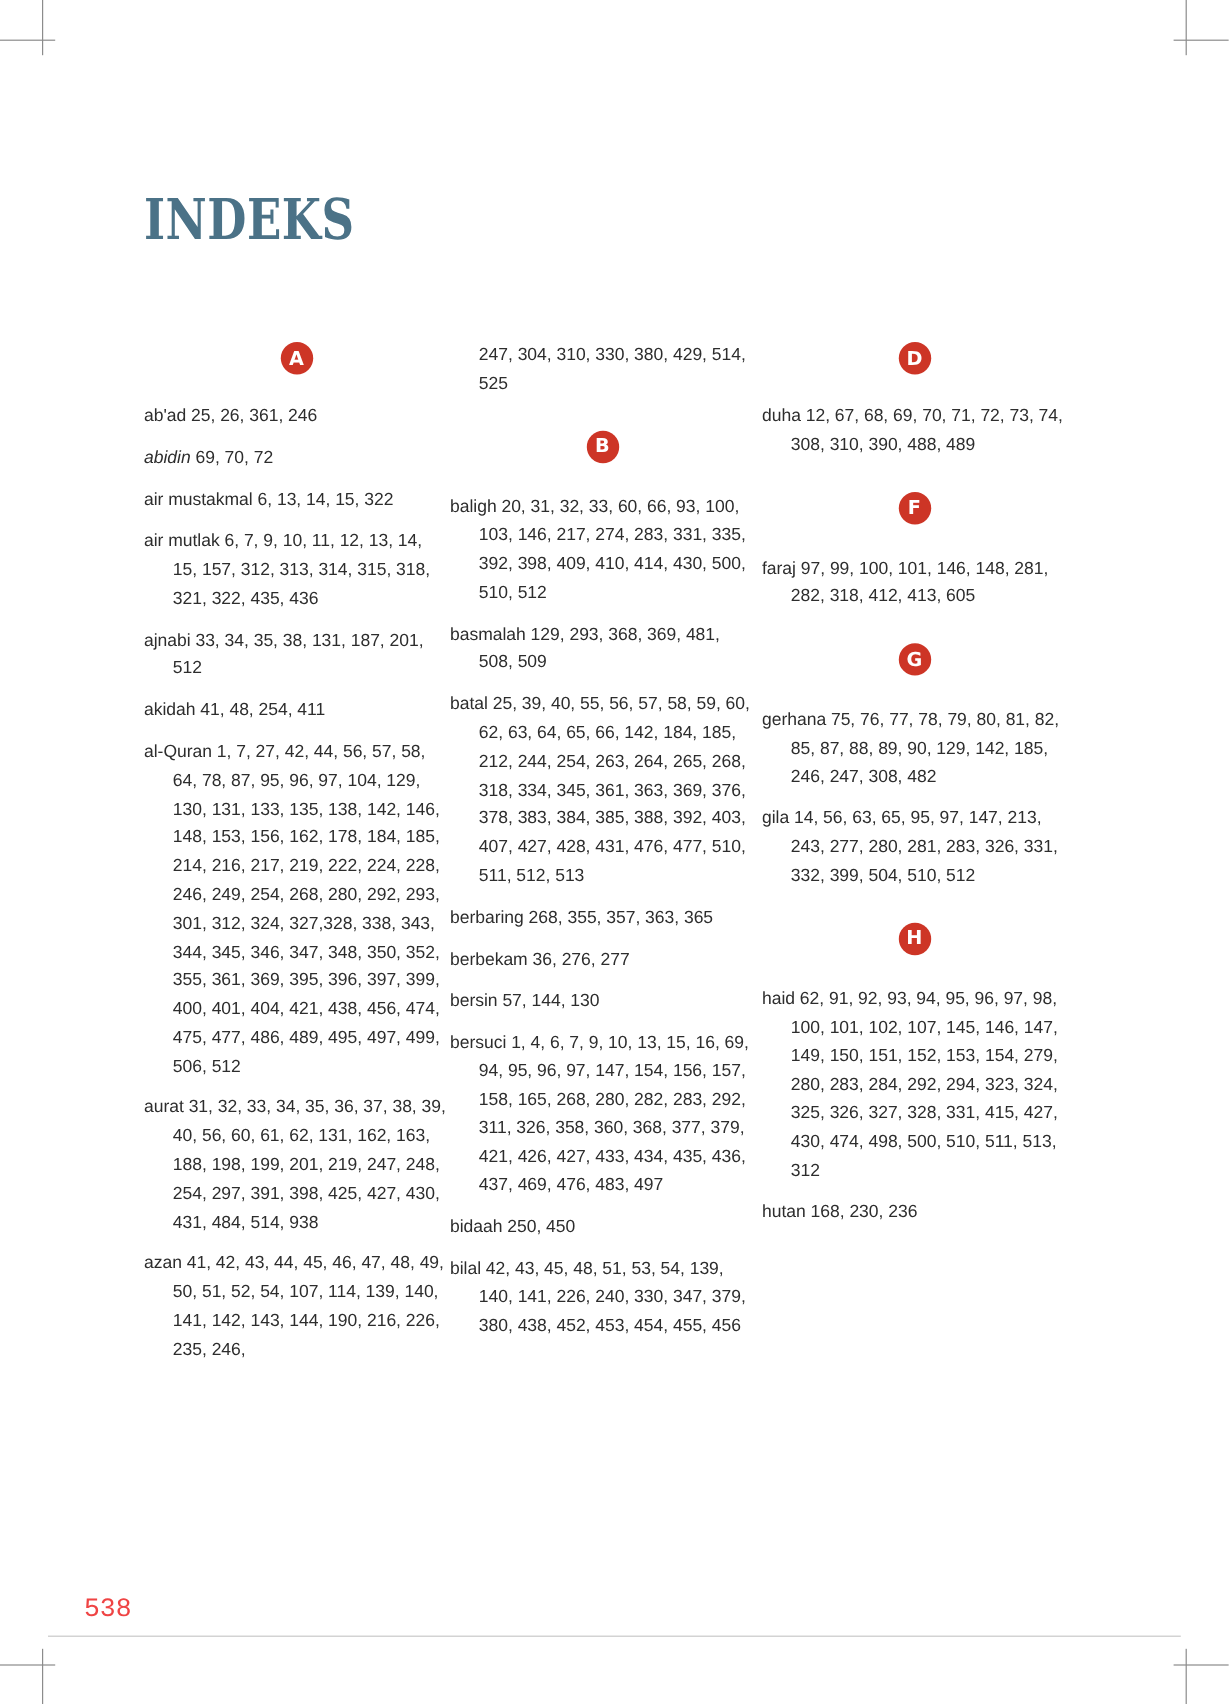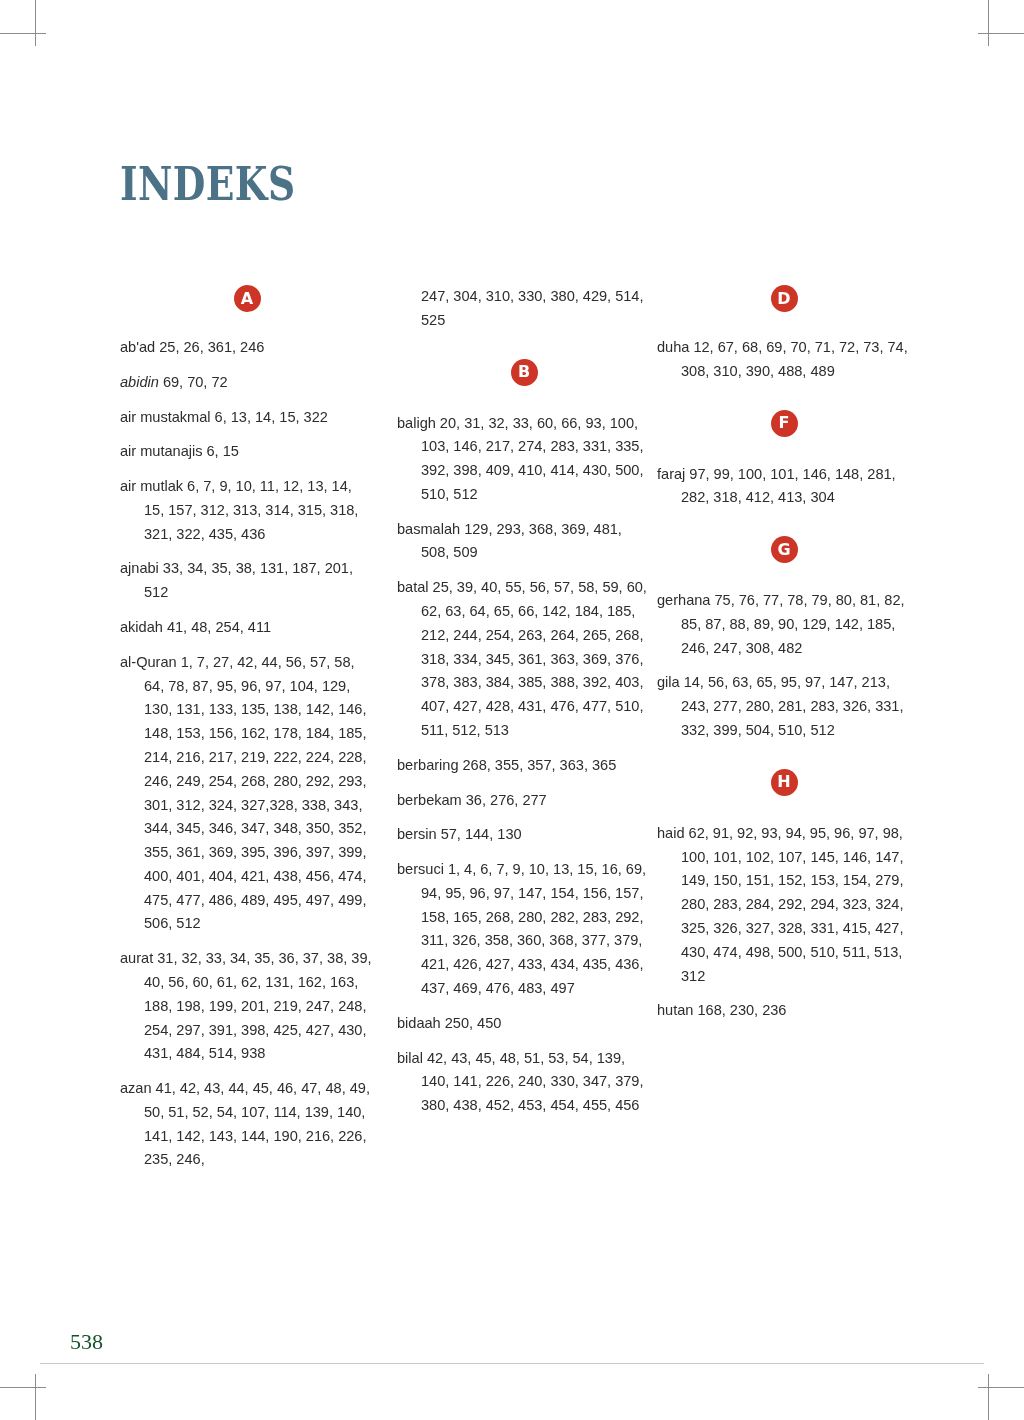--- a/index.html
+++ b/index.html
@@ -56,21 +56,21 @@
     top: 285px;
     width: 1024px;
     display: flex;
     gap: 0;
   }
   .column {
     width: 254px;
     position: relative;
   }
   #col-1 { margin-left: 120px; }
-  #col-2 { margin-left: 23px; }
+  #col-2 { margin-left: 1px; }
   #col-3 { margin-left: 6px; }
 
   
   .letter-badge {
     width: 27px;
     height: 27px;
     border-radius: 50%;
     background: #cd3526;
     color: #ffffff;
     font-family: "DejaVu Sans", sans-serif;
@@ -111,23 +111,23 @@
     left: 40px;
     top: 1363px;
     width: 944px;
     height: 1px;
     background: #c9c9c9;
   }
   .page-number {
     position: absolute;
     left: 70px;
     top: 1331px;
-    font-family: Liberation Serif, serif;
+    font-family: Liberation Mono, monospace;
     font-size: 22px;
-    color: #14532d;
+    color: #ef4444;
     line-height: 1;
   }
 </style>
 </head>
 <body>
 
 <div class="crop v crop-tl-v"></div>
 <div class="crop h crop-tl-h"></div>
 <div class="crop v crop-tr-v"></div>
 <div class="crop h crop-tr-h"></div>
@@ -139,21 +139,20 @@
 <div class="page-title">INDEKS</div>
 
 <div class="columns">
   <div class="column" id="col-1">
       <div class="badge-wrap first">
         <div class="letter-badge">A</div>
       </div>
       <div class="entry">ab'ad 25, 26, 361, 246</div>
       <div class="entry"><em>abidin</em> 69, 70, 72</div>
       <div class="entry">air mustakmal 6, 13, 14, 15, 322</div>
-      <div class="entry">air mutanajis 6, 15</div>
       <div class="entry">air mutlak 6, 7, 9, 10, 11, 12, 13, 14, 15, 157, 312, 313, 314, 315, 318, 321, 322, 435, 436</div>
       <div class="entry">ajnabi 33, 34, 35, 38, 131, 187, 201, 512</div>
       <div class="entry">akidah 41, 48, 254, 411</div>
       <div class="entry">al-Quran 1, 7, 27, 42, 44, 56, 57, 58, 64, 78, 87, 95, 96, 97, 104, 129, 130, 131, 133, 135, 138, 142, 146, 148, 153, 156, 162, 178, 184, 185, 214, 216, 217, 219, 222, 224, 228, 246, 249, 254, 268, 280, 292, 293, 301, 312, 324, 327,328, 338, 343, 344, 345, 346, 347, 348, 350, 352, 355, 361, 369, 395, 396, 397, 399, 400, 401, 404, 421, 438, 456, 474, 475, 477, 486, 489, 495, 497, 499, 506, 512</div>
       <div class="entry">aurat 31, 32, 33, 34, 35, 36, 37, 38, 39, 40, 56, 60, 61, 62, 131, 162, 163, 188, 198, 199, 201, 219, 247, 248, 254, 297, 391, 398, 425, 427, 430, 431, 484, 514, 938</div>
       <div class="entry">azan 41, 42, 43, 44, 45, 46, 47, 48, 49, 50, 51, 52, 54, 107, 114, 139, 140, 141, 142, 143, 144, 190, 216, 226, 235, 246,</div>
     </div>
   <div class="column" id="col-2">
       <div class="entry cont">247, 304, 310, 330, 380, 429, 514, 525</div>
       <div class="badge-wrap">
@@ -170,21 +169,21 @@
       <div class="entry">bilal 42, 43, 45, 48, 51, 53, 54, 139, 140, 141, 226, 240, 330, 347, 379, 380, 438, 452, 453, 454, 455, 456</div>
     </div>
   <div class="column" id="col-3">
       <div class="badge-wrap first">
         <div class="letter-badge">D</div>
       </div>
       <div class="entry">duha 12, 67, 68, 69, 70, 71, 72, 73, 74, 308, 310, 390, 488, 489</div>
       <div class="badge-wrap">
         <div class="letter-badge">F</div>
       </div>
-      <div class="entry">faraj 97, 99, 100, 101, 146, 148, 281, 282, 318, 412, 413, 304</div>
+      <div class="entry">faraj 97, 99, 100, 101, 146, 148, 281, 282, 318, 412, 413, 605</div>
       <div class="badge-wrap">
         <div class="letter-badge">G</div>
       </div>
       <div class="entry">gerhana 75, 76, 77, 78, 79, 80, 81, 82, 85, 87, 88, 89, 90, 129, 142, 185, 246, 247, 308, 482</div>
       <div class="entry">gila 14, 56, 63, 65, 95, 97, 147, 213, 243, 277, 280, 281, 283, 326, 331, 332, 399, 504, 510, 512</div>
       <div class="badge-wrap">
         <div class="letter-badge">H</div>
       </div>
       <div class="entry">haid 62, 91, 92, 93, 94, 95, 96, 97, 98, 100, 101, 102, 107, 145, 146, 147, 149, 150, 151, 152, 153, 154, 279, 280, 283, 284, 292, 294, 323, 324, 325, 326, 327, 328, 331, 415, 427, 430, 474, 498, 500, 510, 511, 513, 312</div>
       <div class="entry">hutan 168, 230, 236</div>

